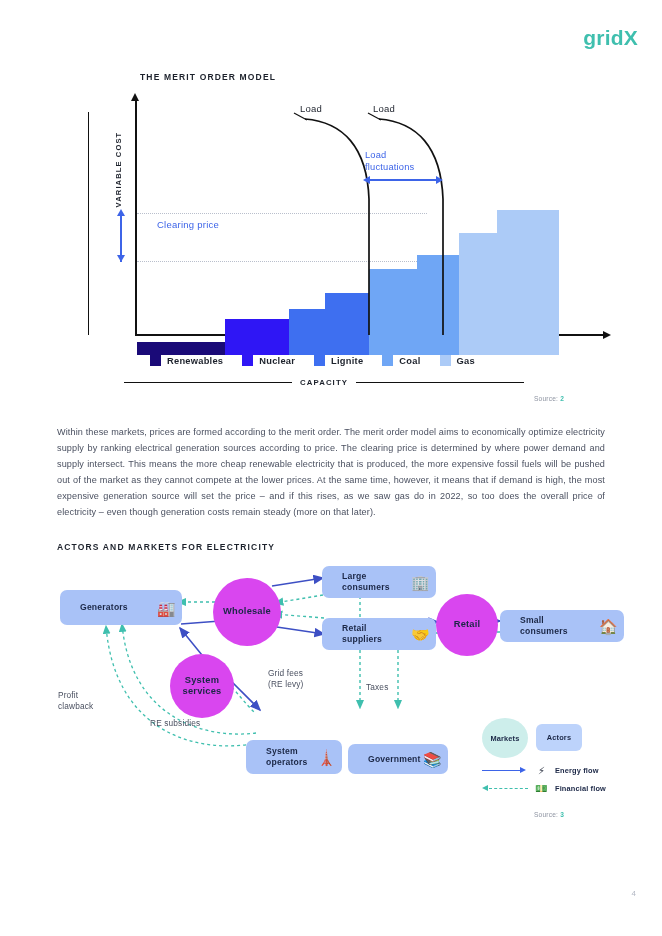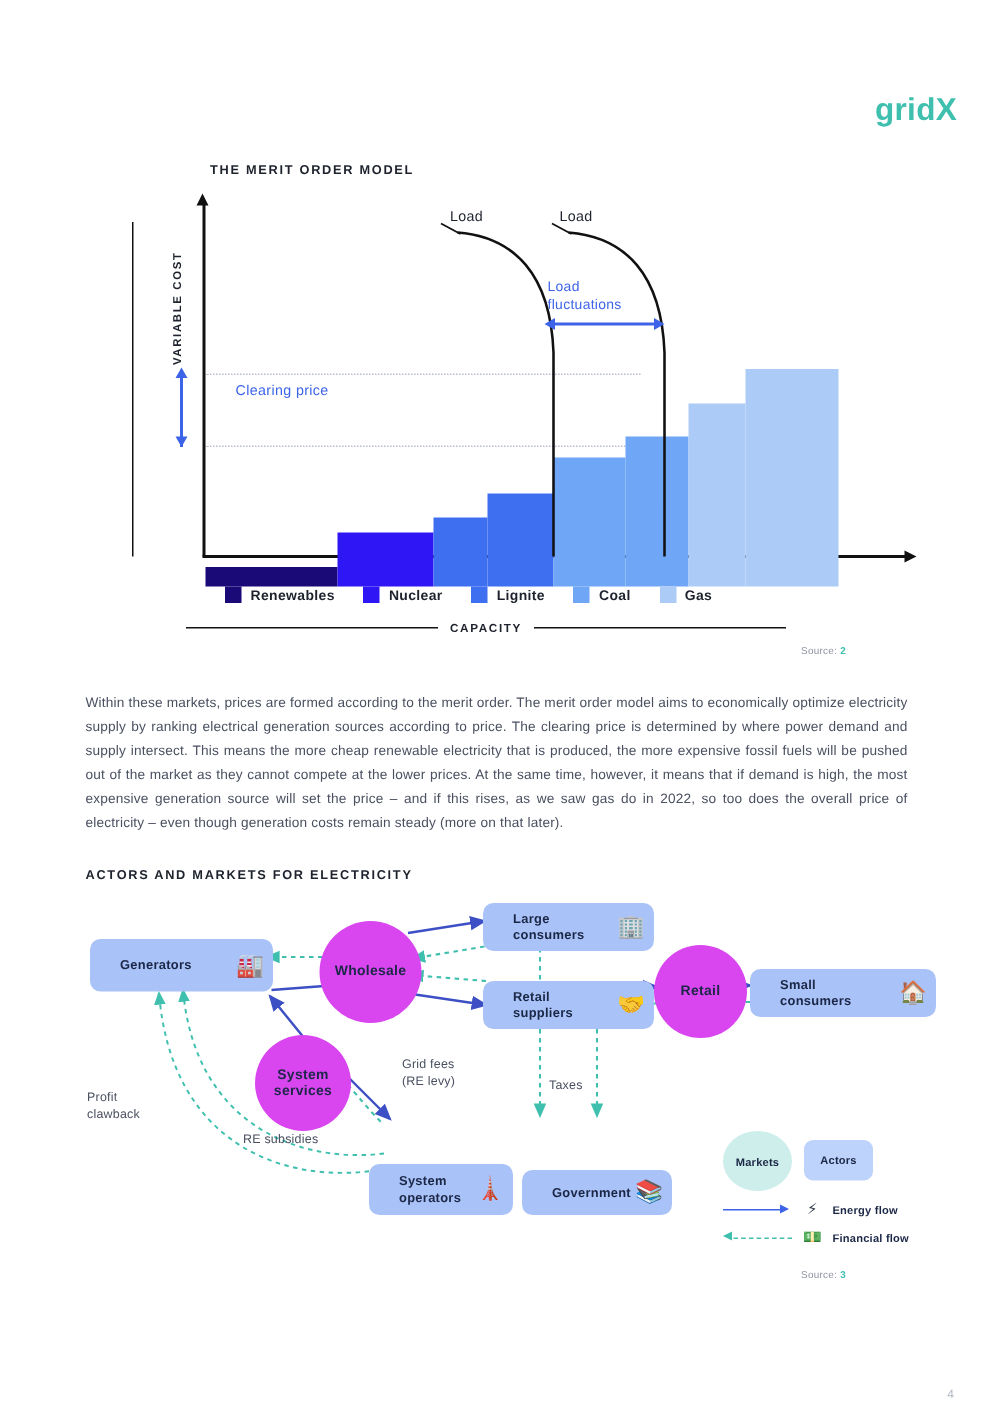--- a/index.html
+++ b/index.html
@@ -1,21 +1,21 @@
 <!DOCTYPE html>
 <html><head>
 <meta charset="utf-8">
 <style>
   html,body{margin:0;padding:0;background:#ffffff;}
   body{
     width:662px;height:936px;position:relative;overflow:hidden;
     font-family:"Liberation Sans","DejaVu Sans",sans-serif;
     color:#3c4250;
   }
-  .page{position:absolute;inset:0;margin-top:36px;}
+  .page{position:absolute;inset:0;}
 
   
   .logo{
     position:absolute;right:24px;top:26px;
     font-size:21px;font-weight:700;letter-spacing:.2px;
     color:#3fbfae;
   }
 
   
   .sec-head{
@@ -326,21 +326,21 @@
 
     <div class="node node-box" style="left:310px;top:186px;width:100px;height:30px;">
       <span class="nb-label">Government</span>
       <span class="ico">📚</span>
     </div>
 
     <div class="flow-label" style="left:20px;top:132px;">
       <span>Profit</span><br>
       <span>clawback</span>
     </div>
-    <div class="flow-label" style="left:124px;top:160px;">RE subsidies</div>
+    <div class="flow-label" style="left:112px;top:160px;">RE subsidies</div>
     <div class="flow-label" style="left:230px;top:110px;">
       <span>Grid fees</span><br>
       <span>(RE levy)</span>
     </div>
     <div class="flow-label" style="left:328px;top:124px;">Taxes</div>
   </div>
 
   <div id="diag-legend">
     <div class="dl-shapes">
       <div id="dl-markets">

